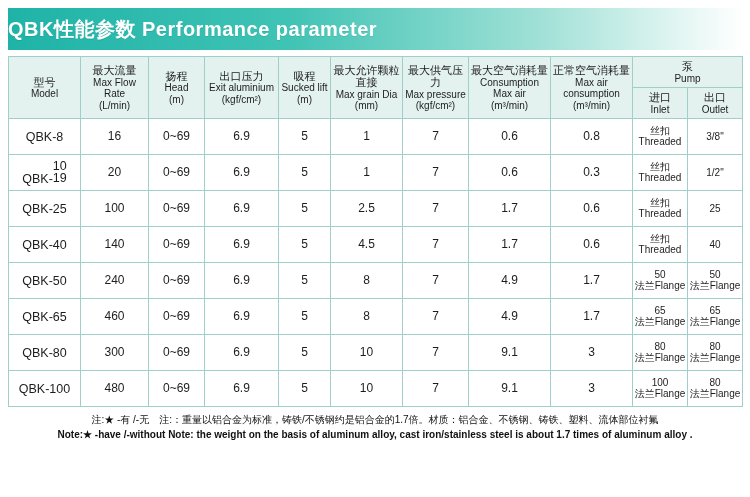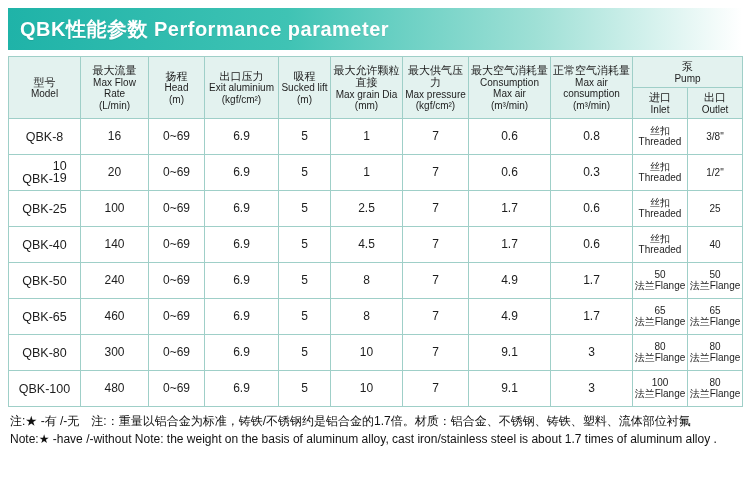--- a/index.html
+++ b/index.html
@@ -18,21 +18,20 @@
     margin:8px 8px 0 8px;
     height:42px;
     background:linear-gradient(to right,#1fb3a8 0%, #3fc3b4 38%, #9fe0d6 72%, #ffffff 100%);
     display:flex;align-items:center;
   }
   .banner .title{
     color:#ffffff;
     font-size:20px;
     font-weight:bold;
     letter-spacing:.5px;
-    padding-left:12px;
     text-shadow:0 1px 0 rgba(0,0,0,.08);
     white-space:nowrap;
   }
 
   
   .tablewrap{padding:6px 8px 0 8px;}
   table{
     border-collapse:collapse;
     width:734px;
     table-layout:fixed;
@@ -64,26 +63,27 @@
   td.conn{font-size:10px;line-height:1.05;border-radius:7px;}
   td.conn .cn{display:block;}
   td.conn .en{display:block;}
   .frac{display:inline-block;line-height:1.0;text-align:center;}
   .frac .n{display:block;}
   .frac .d{display:block;}
 
   
   .notes{
     padding:6px 10px 0 10px;
-    font-size:12px;
+    font-size:10px;
     line-height:1.45;
     color:#111;
+    text-align:center;
   }
   .notes .line{white-space:nowrap;}
-  .notes .line2{padding-left:0;}
+  .notes .line2{padding-left:0;font-weight:bold;}
 </style>
 </head>
 <body>
 
 <div class="page">
 
   <div class="banner">
     <div class="title">QBK性能参数 Performance parameter</div>
   </div>
 

